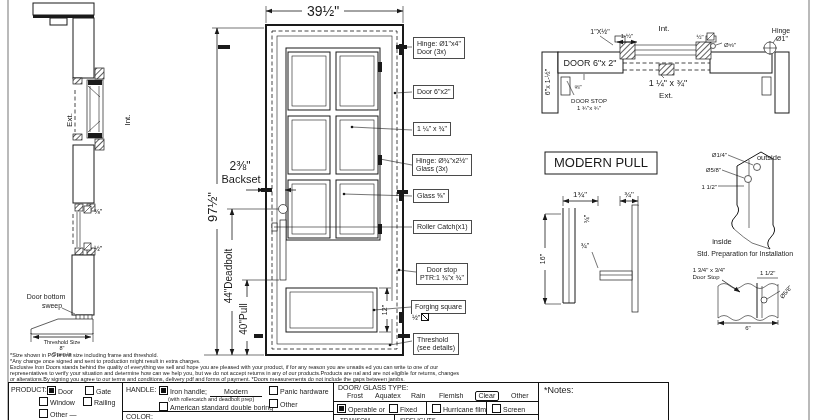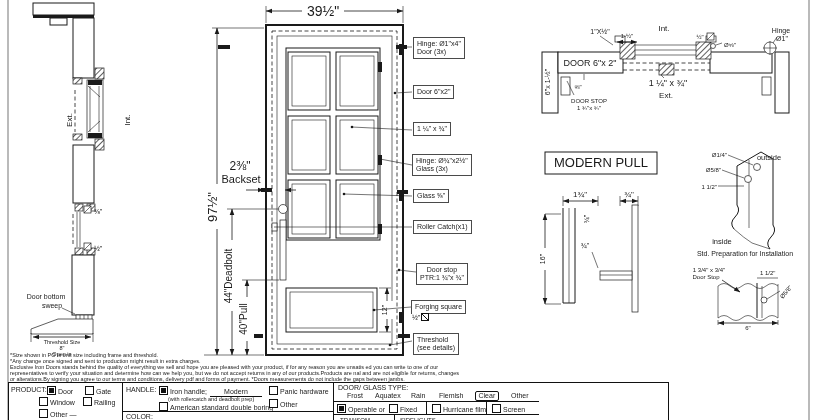--- a/index.html
+++ b/index.html
@@ -407,15 +407,18 @@
     <div class="vline" style="left:92px;top:18px;bottom:7px"></div>
     <span class="fl" style="left:98px;top:21px"><span class="cb" data-checked="false"></span><span>Hurricane film</span></span>
     <div class="vline" style="left:152px;top:18px;bottom:7px"></div>
     <span class="fl" style="left:158px;top:21px"><span class="cb" data-checked="false"></span><span>Screen</span></span>
     <div class="hline" style="top:31px"></div>
     <div class="vline" style="left:60px;top:31px;bottom:0"></div>
     <span class="fl" style="left:6px;top:33px;font-size:6px">TRANSOM</span>
     <span class="fl" style="left:66px;top:33px;font-size:6px">SIDELIGHTS</span>
   </div>
 
+  <div class="cell" style="left:529px;width:130px">
+    <span class="fl notes-label" style="left:5px;top:3px">*Notes:</span>
+  </div>
 </div>
 
 </div>
 
 </body></html>

